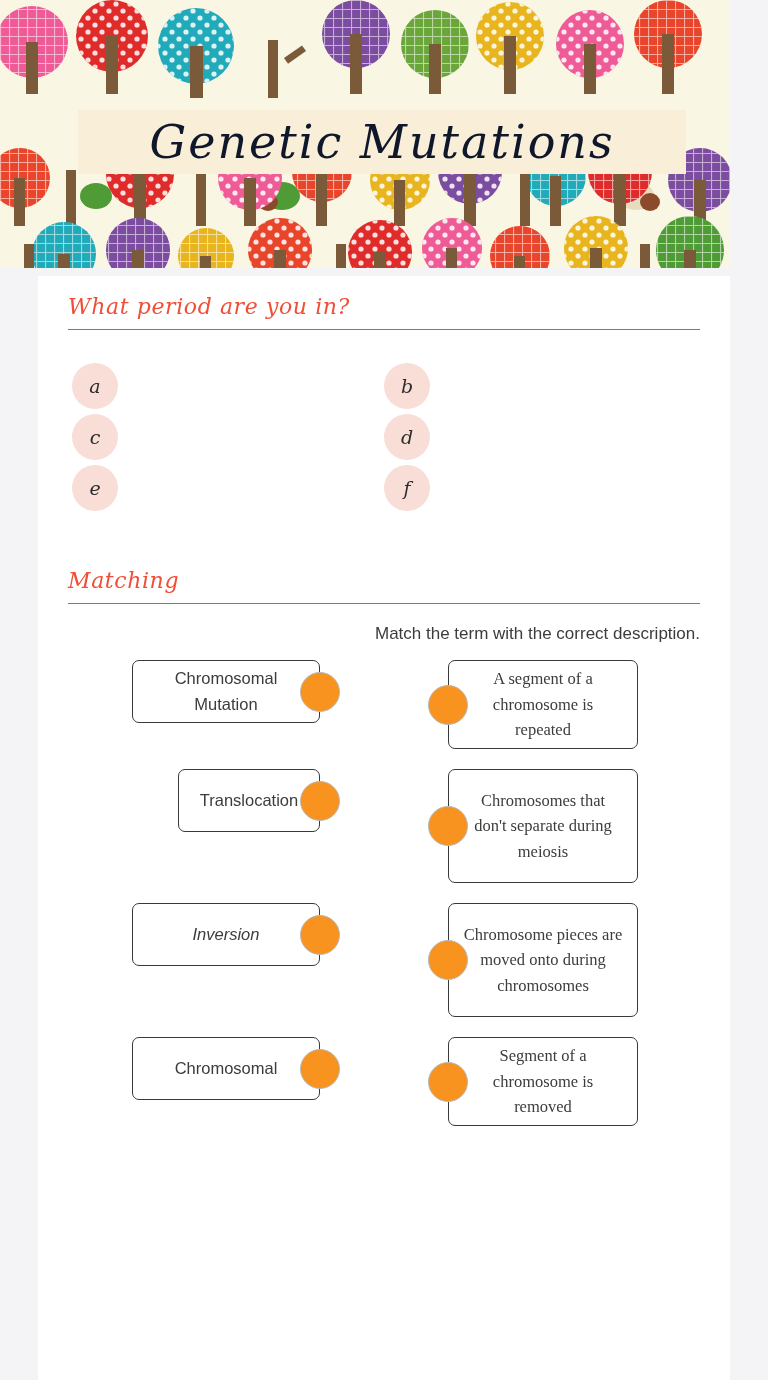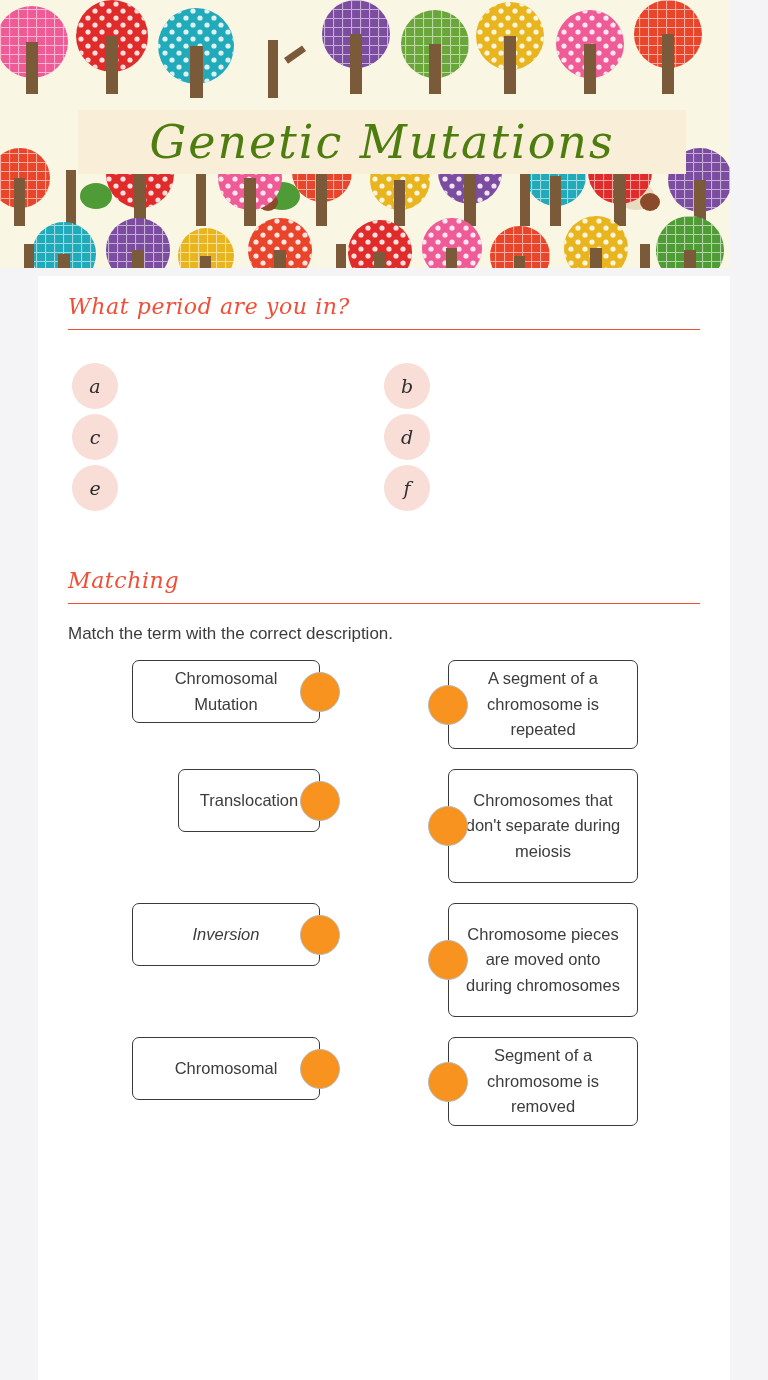--- a/index.html
+++ b/index.html
@@ -43,21 +43,21 @@
     align-items: center;
     justify-content: center;
     z-index: 5;
   }
 
   .title-text {
     font-family: "DejaVu Serif", serif;
     font-style: italic;
     font-size: 46px;
     font-weight: 400;
-    color: #4d7c0f;
+    color: #0f172a;
     letter-spacing: 2px;
     white-space: nowrap;
   }
 
   
   .card {
     position: absolute;
     left: 38px;
     top: 276px;
     width: 692px;
@@ -109,20 +109,21 @@
     font-size: 19px;
     color: #2d2d2d;
   }
 
   
   .match-instr {
     font-size: 17px;
     color: #3c3c3c;
     margin-top: 18px;
     line-height: 1.4;
+    text-align: right;
   }
 
   .match-list { position: relative; margin-top: 14px; width: 632px; }
 
   .match-row {
     position: relative;
     display: flex;
     align-items: flex-start;
     margin-bottom: 20px;
   }
@@ -140,21 +141,21 @@
     align-items: center;
     justify-content: center;
     text-align: center;
     font-size: 16.5px;
     color: #3c3c3c;
     line-height: 1.55;
     padding: 0 14px;
   }
 
   .term-box { min-height: 63px; }
-  .desc-box { min-height: 63px; }
+  .desc-box { min-height: 63px; font-family: Liberation Serif, serif; }
 
   .dot {
     position: absolute;
     width: 40px;
     height: 40px;
     border-radius: 50%;
     background: #f7931e;
     border: 1.5px solid #b9b9b9;
     top: 50%;
     transform: translateY(-50%);

